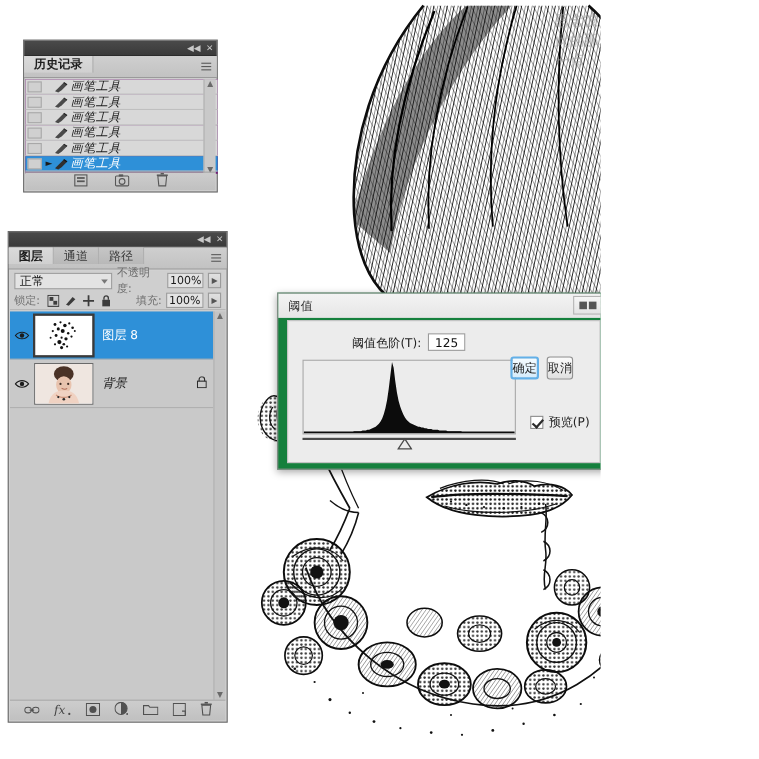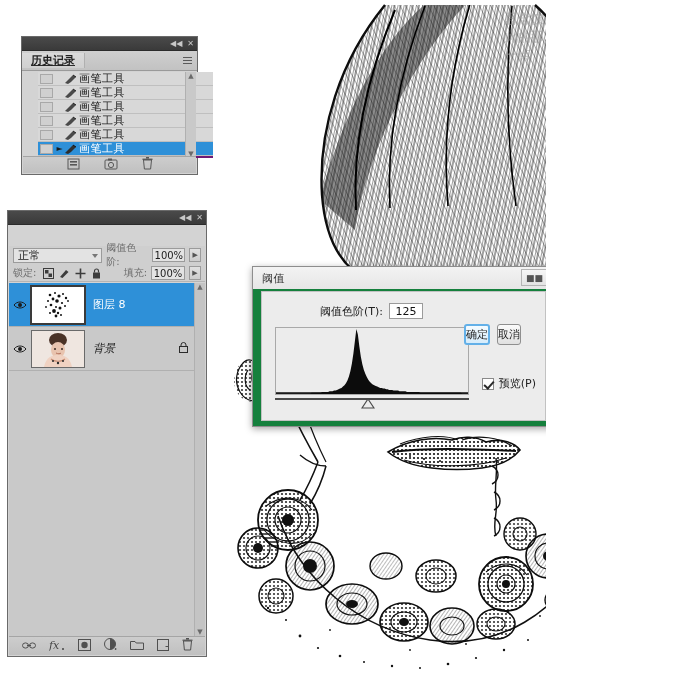--- a/index.html
+++ b/index.html
@@ -75,23 +75,22 @@
     font-size: 8px;
     line-height: 8px;
     cursor: pointer;
     font-family: "DejaVu Sans", sans-serif;
   }
   .tabstrip {
     height: 20px;
     background: linear-gradient(#cfcfcf, #c2c2c2);
     border-bottom: 1px solid #9a9a9a;
     display: flex;
-    align-items: center;
+    align-items: flex-start;
     position: relative;
-    text-decoration: underline;
   }
   .tab {
     padding: 0 9px;
     display: flex; align-items: center;
     font-size: 11px;
     color: #3a3a3a;
     border-right: 1px solid #b0b0b0;
     background: linear-gradient(#c6c6c6, #b8b8b8);
     cursor: pointer;
   }
@@ -111,24 +110,25 @@
     display: block;
     height: 1px; background: #5a5a5a;
     margin: 2px 0 0 2px; width: 9px;
   }
   .panel-menu i:first-child { width: 9px; }
 
   
   #history-panel { left: 21px; top: 36px; width: 177px; height: 139px; }
   #history-list {
     position: absolute;
-    left: 16px; top: 35px;
+    left: 1px; top: 35px;
     width: 175px; height: 86px;
     background: #701a75;
     overflow: hidden;
+    font-style: italic;
   }
   .hist-row {
     height: 14px;
     display: flex;
     align-items: center;
     border-bottom: 1px solid #bfbfbf;
     background: #d8d8d8;
     padding-left: 2px;
     cursor: pointer;
   }
@@ -731,28 +731,45 @@
           </svg>
       </span>
     </div>
   </div>
 
   <div class="ps-panel" id="layers-panel">
     <div class="panel-titlebar">
       <span class="tb-btn">◀◀</span>
       <span class="tb-btn">✕</span>
     </div>
+    <div class="tabstrip">
+      <div class="tab active">
+        <span>图层</span>
+      </div>
+      <div class="tab">
+        <span>通道</span>
+      </div>
+      <div class="tab">
+        <span>路径</span>
+      </div>
+      <div class="tab-filler"></div>
+      <div class="panel-menu">
+        <i></i>
+          <i></i>
+          <i></i>
+      </div>
+    </div>
 
     <div id="layers-modes">
       <div class="mode-row">
         <div class="blend-select">
           <span>正常</span>
           <span class="caret"></span>
         </div>
-        <span class="small-label">阈值色阶:</span>
+        <span class="small-label">不透明度:</span>
         <span class="num-field">100%</span>
         <span class="stepper">▶</span>
       </div>
       <div class="mode-row">
         <span class="small-label">锁定:</span>
         <span class="lock-icons">
           <span class="lock-ic">
             <svg width="11" height="11" viewBox="0 0 11 11">
                 <rect x="0.5" y="0.5" width="10" height="10" fill="none" stroke="#3c3c3c"></rect>
                 <rect x="2" y="2" width="3.5" height="3.5" fill="#3c3c3c"></rect>

